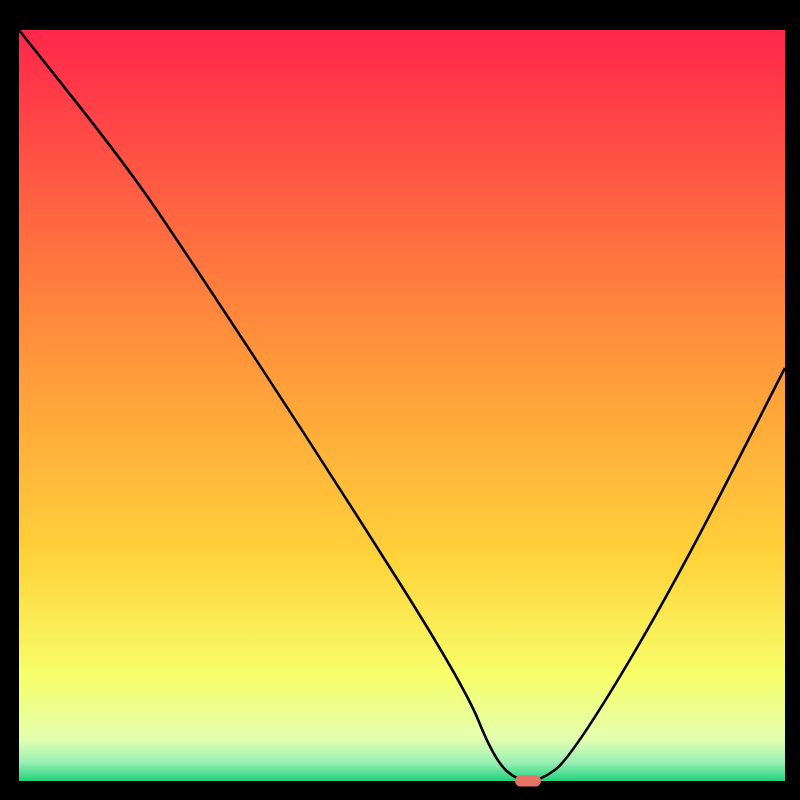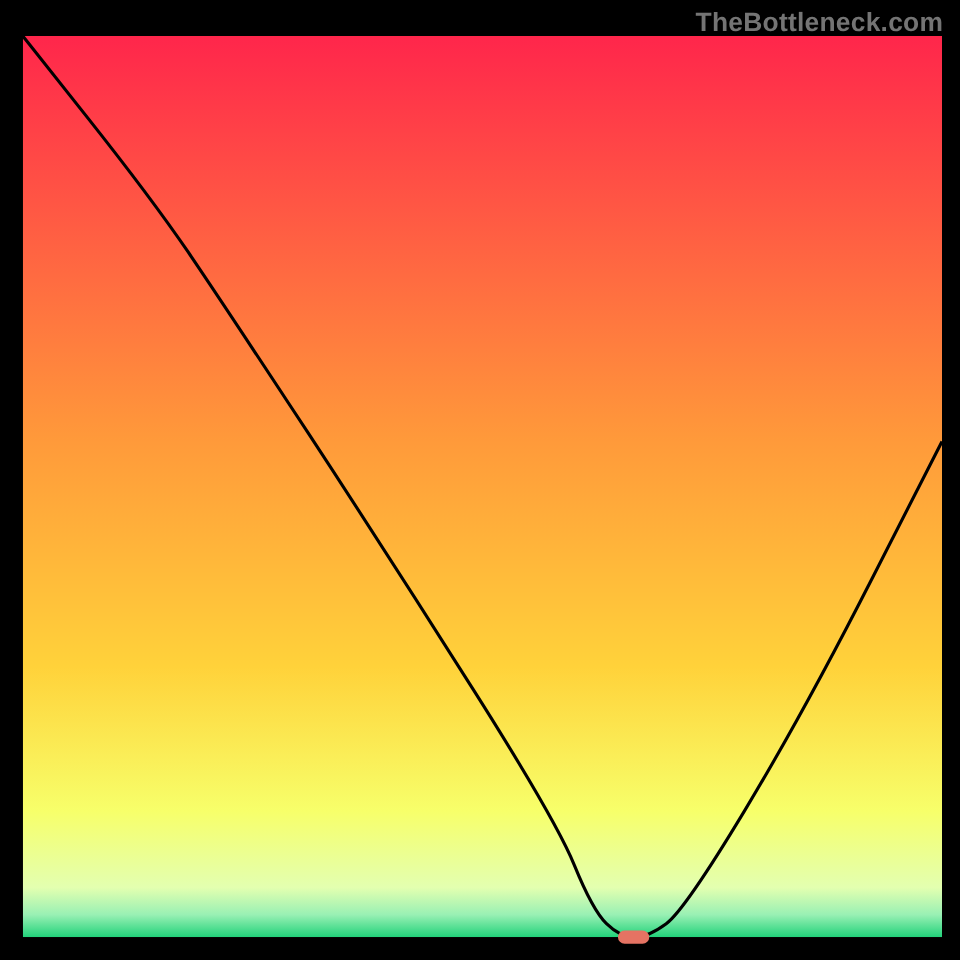--- a/index.html
+++ b/index.html
@@ -28,21 +28,20 @@
     height: 11px;
     border-radius: 6px;
     background: #e57363;
     transform: translate(-50%, -50%);
   }
 </style>
 </head>
 <body>
 <div class="stage">
 
-  <div class="watermark">TheBottleneck.com</div>
 
   <svg class="plot" viewBox="0 0 770 755" preserveAspectRatio="none">
     <defs>
       <linearGradient id="bg-grad" x1="0" y1="0" x2="0" y2="1">
 
       <stop offset="0%" stop-color="#ff264b"></stop>
           <stop offset="45%" stop-color="#ff9a3a"></stop>
           <stop offset="70%" stop-color="#ffd23a"></stop>
           <stop offset="86%" stop-color="#f7ff6a"></stop>
           <stop offset="94.5%" stop-color="#e3ffb0"></stop>

